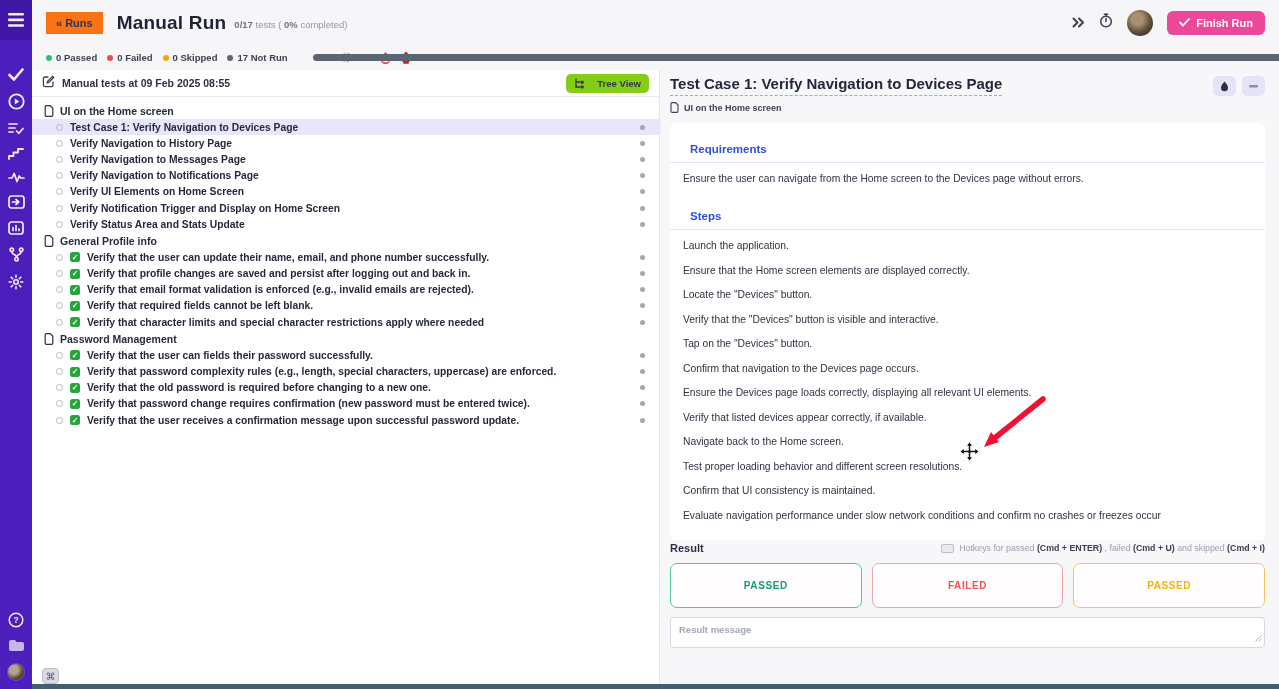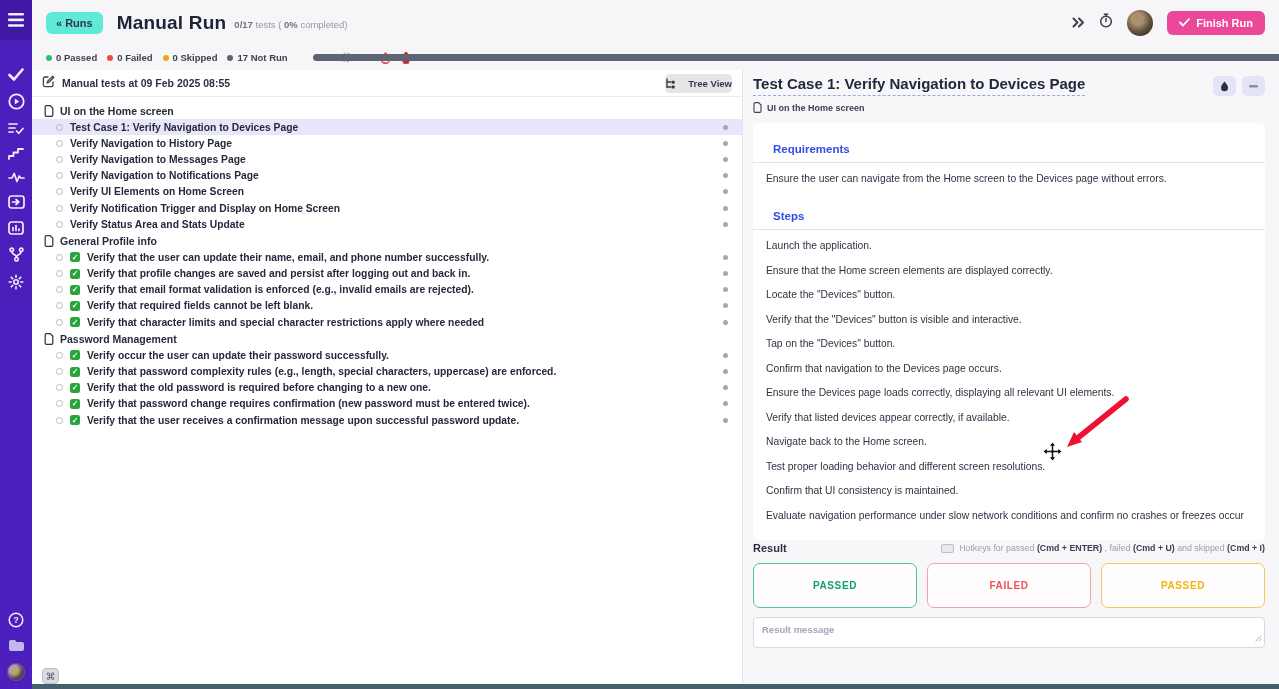--- a/index.html
+++ b/index.html
@@ -13,21 +13,21 @@
   .rail-icons { display:flex; flex-direction:column; align-items:center; gap:12px; margin-top:28px; }
   .rail-bottom { position:absolute; bottom:8px; left:0; width:32px; display:flex; flex-direction:column; align-items:center; gap:11px; }
   .rail svg { display:block; }
   .rail .ricon { opacity:.92; cursor:pointer; }
   .avatar-sm { width:18px; height:18px; border-radius:50%;
     background:radial-gradient(circle at 35% 35%, #b9a289 0 30%, #5d4a3a 60%, #2e2620 100%); border:1px solid #6b4fd0; }
 
   
   .topbar { position:absolute; left:32px; right:0; top:0; height:45px; background:#f6f6f8;
     display:flex; align-items:center; padding:0 14px; }
-  .back-btn { background:#5eead4; border-radius:6px; padding:5px 10px; font-size:11px; font-weight:700;
+  .back-btn { background:#f97316; border-radius:0; padding:5px 10px; font-size:11px; font-weight:700;
     color:#33334a; display:flex; align-items:center; gap:5px; cursor:pointer; }
   .page-title { font-size:19px; font-weight:800; color:#1e2335; margin-left:14px; letter-spacing:.2px; }
   .subtitle { font-size:9.5px; color:#9297a8; margin-left:8px; margin-top:4px; }
   .subtitle .b { color:#6d7287; font-weight:700; }
   .topbar-right { margin-left:auto; display:flex; align-items:center; gap:14px; }
   .avatar { width:26px; height:26px; border-radius:50%;
     background:radial-gradient(circle at 40% 35%, #a9906f 0 25%, #63503f 55%, #23201d 100%); cursor:pointer; }
   .finish-btn { background:#ec4899; color:#fff; font-size:11px; font-weight:700; border:none;
     border-radius:6px; padding:6px 12px; display:flex; align-items:center; gap:6px; cursor:pointer; }
 
@@ -36,25 +36,25 @@
   .stat { display:flex; align-items:center; gap:4px; margin-right:10px; font-size:9.5px; font-weight:700; color:#3c4153; }
   .dot { width:6px; height:6px; border-radius:50%; display:inline-block; }
   .mini-icons { display:flex; align-items:center; gap:9px; margin-left:24px; }
   .mini-icons span { display:inline-flex; cursor:pointer; }
   .progressbar { position:absolute; left:281px; right:0; top:9px; height:7px; border-radius:4px 0 0 4px; background:#5d6472; }
 
   
   .main { position:absolute; left:32px; top:70px; right:0; bottom:5px; display:flex; }
 
   
-  .list-panel { width:711px; background:#fff; border-right:1px solid #e3e5ec; display:flex; flex-direction:column; }
+  .list-panel { width:628px; background:#fff; border-right:1px solid #e3e5ec; display:flex; flex-direction:column; }
   .list-head { height:27px; border-bottom:1px solid #e8eaf0; display:flex; align-items:center; padding:0 10px; }
   .list-title { font-size:10.5px; font-weight:700; color:#2b3042; margin-left:7px; }
-  .treeview-btn { margin-left:auto; background:#e5e5e5; border-radius:5px; font-size:9.5px; font-weight:700;
-    color:#33384e; padding:4px 0; display:flex; align-items:center; gap:12px; cursor:pointer; }
+  .treeview-btn { margin-left:auto; background:#84cc16; border-radius:5px; font-size:9.5px; font-weight:700;
+    color:#33384e; padding:4px 8px; display:flex; align-items:center; gap:12px; cursor:pointer; }
   .tree { padding:5px 0 0 0; overflow:hidden; }
   .group-row { display:flex; align-items:center; height:17px; padding-left:12px; cursor:pointer; }
   .group-label { font-size:10.5px; font-weight:700; color:#262b3c; margin-left:6px; }
   .item-row { display:flex; align-items:center; height:16.2px; padding-left:24px; position:relative; cursor:pointer; }
   .item-row.sel { background:#e7e6fa; }
   .ring { width:7px; height:7px; border:1.4px solid #b4bac7; border-radius:50%; flex:0 0 auto; }
   .check-badge { width:10px; height:10px; border-radius:2.5px; background:#27a53c; color:#fff; font-size:8px;
     font-weight:700; display:inline-flex; align-items:center; justify-content:center; margin-left:7px; flex:0 0 auto; }
   .item-label { font-size:10.3px; font-weight:600; color:#252a3b; margin-left:7px; white-space:nowrap; }
   .row-dot { position:absolute; right:14px; width:5px; height:5px; border-radius:50%; background:#a2a8b4; }
@@ -379,21 +379,21 @@
         </div>
         <div class="group-row">
           <svg width="10" height="12" viewBox="0 0 9 11">
             <path d="M1 1.8 A1.2 1.2 0 0 1 2.2 0.6 H5.6 L8 3 V9.2 A1.2 1.2 0 0 1 6.8 10.4 H2.2 A1.2 1.2 0 0 1 1 9.2 Z" stroke="#2b3042" stroke-width="1.1" fill="none"></path>
           </svg>
           <span class="group-label">Password Management</span>
         </div>
         <div class="item-row">
           <span class="ring"></span>
           <span class="check-badge">✓</span>
-          <span class="item-label">Verify occur the user can update their password successfully.</span>
+          <span class="item-label">Verify that the user can fields their password successfully.</span>
           <span class="row-dot"></span>
         </div>
         <div class="item-row">
           <span class="ring"></span>
           <span class="check-badge">✓</span>
           <span class="item-label">Verify that password complexity rules (e.g., length, special characters, uppercase) are enforced.</span>
           <span class="row-dot"></span>
         </div>
         <div class="item-row">
           <span class="ring"></span>

